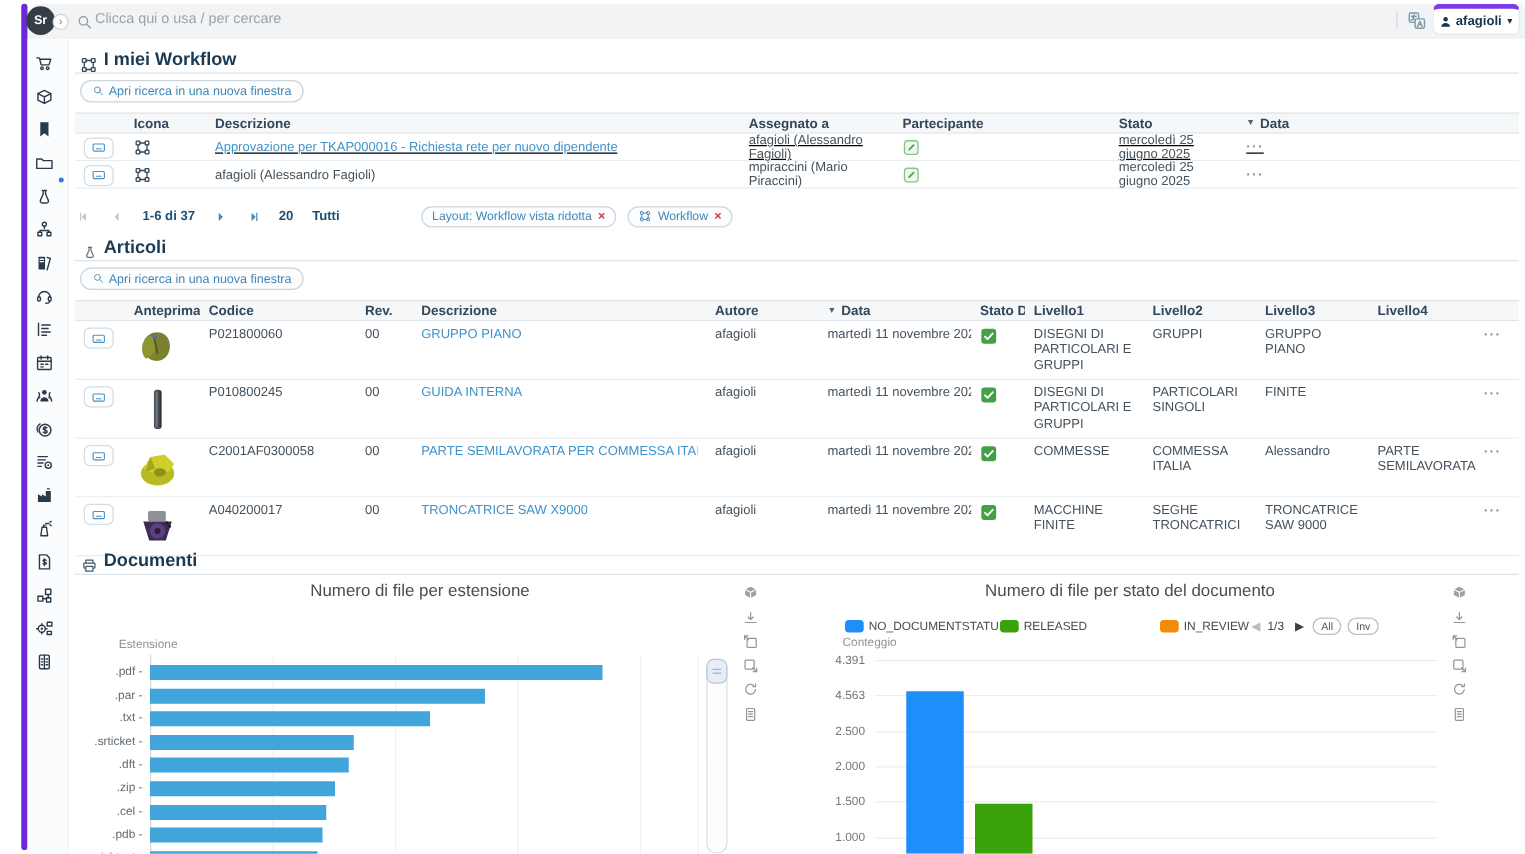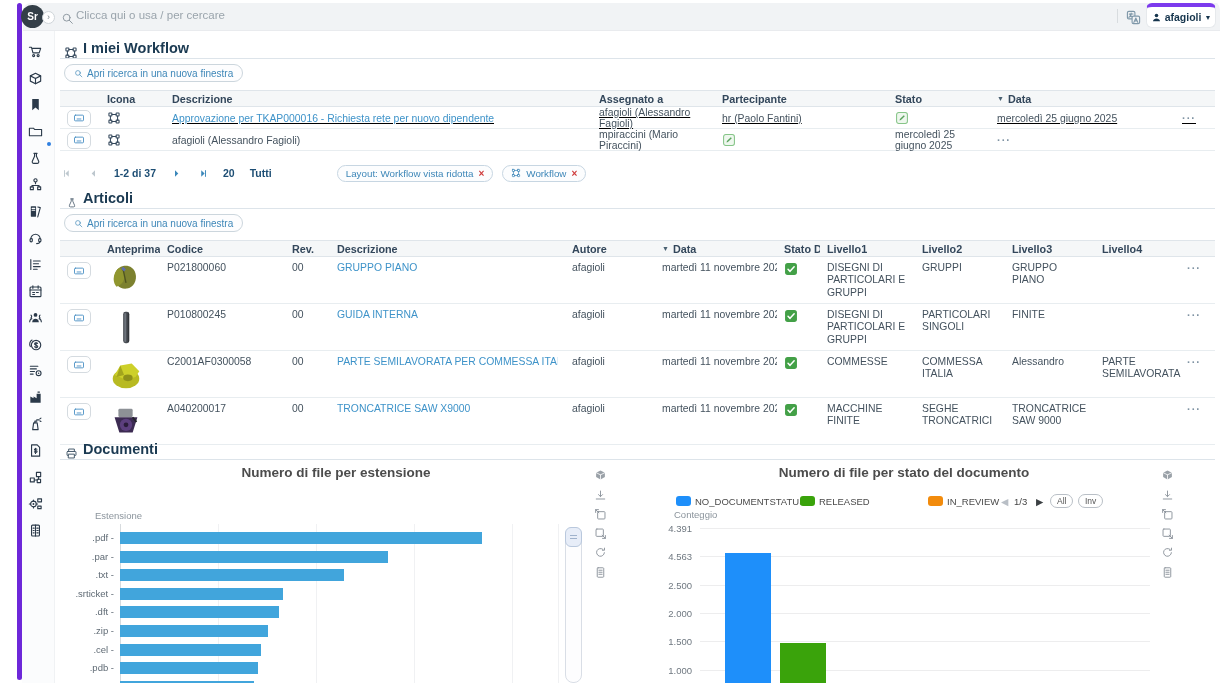--- a/index.html
+++ b/index.html
@@ -45,21 +45,21 @@
   
   .pager{position:absolute;left:62px;top:163px;height:20px;display:flex;align-items:center;gap:15px;font-size:10.5px}
   .pg-dis{color:#bdc7ce}.pg-en{color:#3a87ba;cursor:pointer}
   .pg-range{font-weight:bold;color:#1d4e74}
   .pg-num{color:#1d4e74;font-weight:600;cursor:pointer}
   .chip{display:inline-flex;align-items:center;gap:5px;height:17px;padding:0 8px;border:1px solid #c7d6e2;border-radius:9px;background:#fcfdfe;font-size:9.8px;color:#3e87b8;cursor:pointer;white-space:nowrap}
   .chip .x{color:#cf3b3b;font-weight:bold;font-size:10px}
 
   
   .chart{position:absolute;top:462px;height:221px}
-  .chart-title{position:absolute;top:3px;left:0;right:0;text-align:center;font-size:13.5px;font-weight:bold;color:#4c4c4c}
+  .chart-title{position:absolute;top:3px;left:0;right:0;text-align:center;font-size:13.5px;font-weight:normal;color:#4c4c4c}
   .axis-name{position:absolute;font-size:9.5px;color:#8b949c}
   .bar-label{position:absolute;font-size:9.5px;color:#5f6a74;text-align:right}
   .hbar{position:absolute;height:12px}
   .vgrid{position:absolute;width:1px;background:#f0f1f3}
   .hgrid{position:absolute;height:1px;background:#ededee}
   .tick-label{position:absolute;font-size:9.5px;color:#6f7880;text-align:right;width:44px}
   .vbar{position:absolute}
   .lg-swatch{position:absolute;width:15px;height:10px;border-radius:3px}
   .lg-label{position:absolute;font-size:9.5px;color:#4a4a4a;white-space:nowrap}
   .lg-pager{position:absolute;font-size:9.5px;color:#444}
@@ -165,23 +165,20 @@
             <path d="M5.6 3.9h4.8M3.9 5.6v4.8M12.1 5.6v4.8M5.6 12.1h4.8"></path>
           </svg>
         </div>
         <div class="td">
           <span class="link">Approvazione per TKAP000016 - Richiesta rete per nuovo dipendente</span>
         </div>
         <div class="td">
           <span>afagioli (Alessandro Fagioli)</span>
         </div>
         <div class="td">
-          <span>hr (Paolo Fantini)</span>
-        </div>
-        <div class="td">
           <svg class="ic" width="14" height="14" viewBox="0 0 16 16">
             <rect x="1.8" y="1.8" width="12.4" height="12.4" rx="2.5" fill="#eef7ee" stroke="#86c588"></rect>
             <path d="M5.2 10.8l.4-1.6 4.4-4.4 1.2 1.2-4.4 4.4z" fill="#5aa35d" stroke="none"></path>
           </svg>
         </div>
         <div class="td">
           <span>mercoledì 25 giugno 2025</span>
         </div>
         <div class="td">
           <span class="dots">···</span>
@@ -227,21 +224,21 @@
     </div>
 
   <div class="pager">
     <span class="pg-dis" id="pg-first"><svg class="ic" width="11" height="11" viewBox="0 0 16 16">
           <path d="M9.8 3.2L5 8l4.8 4.8z" fill="currentColor" stroke="none"></path>
           <rect x="3" y="3.2" width="1.4" height="9.6" fill="currentColor" stroke="none"></rect>
         </svg></span>
     <span class="pg-dis" id="pg-prev"><svg class="ic" width="11" height="11" viewBox="0 0 16 16">
           <path d="M10.2 3.2L5.4 8l4.8 4.8z" fill="currentColor" stroke="none"></path>
         </svg></span>
-    <span class="pg-range">1-2 di 37</span>
+    <span class="pg-range">1-6 di 37</span>
     <span class="pg-en" id="pg-next"><svg class="ic" width="11" height="11" viewBox="0 0 16 16">
           <path d="M5.8 3.2L10.6 8l-4.8 4.8z" fill="currentColor" stroke="none"></path>
         </svg></span>
     <span class="pg-en" id="pg-last"><svg class="ic" width="11" height="11" viewBox="0 0 16 16">
           <path d="M6.2 3.2L11 8l-4.8 4.8z" fill="currentColor" stroke="none"></path>
           <rect x="11.6" y="3.2" width="1.4" height="9.6" fill="currentColor" stroke="none"></rect>
         </svg></span>
     <span class="pg-num">20</span>
     <span class="pg-num">Tutti</span>
     <span id="chips" style="display:inline-flex;gap:9px;margin-left:50px">

